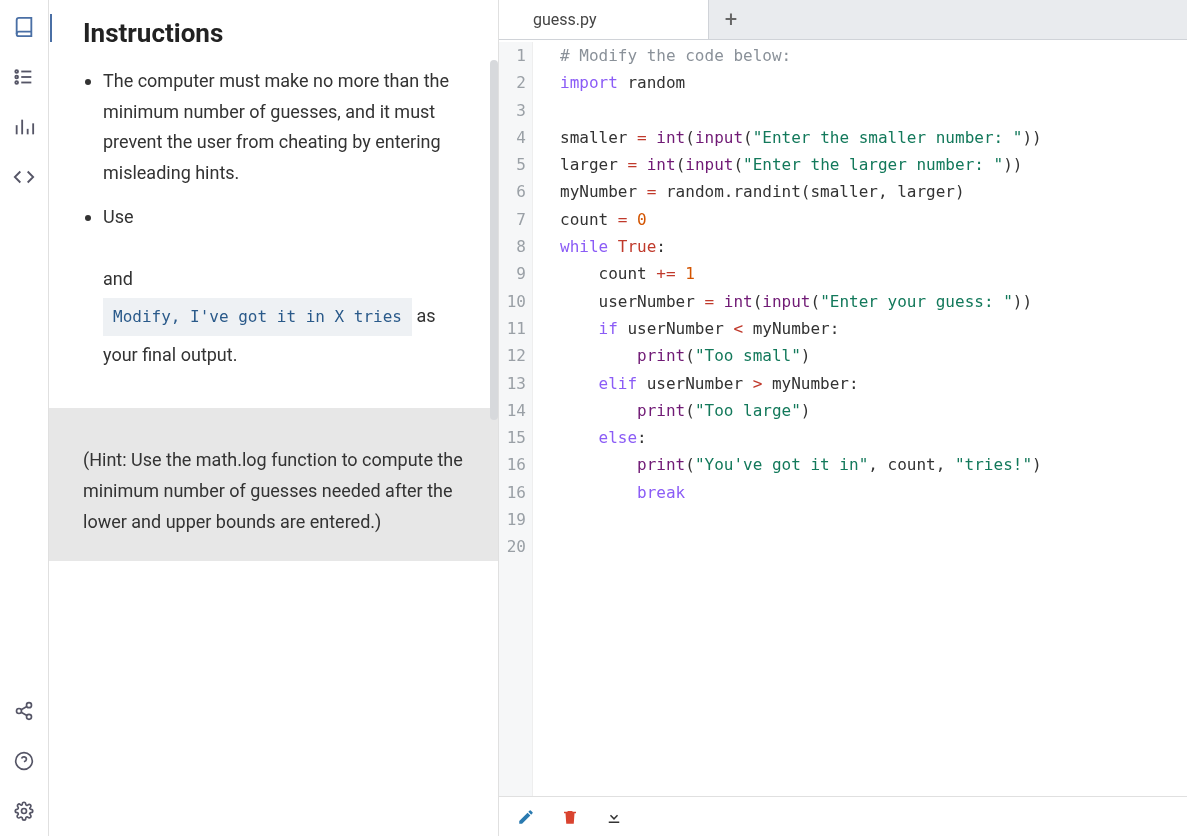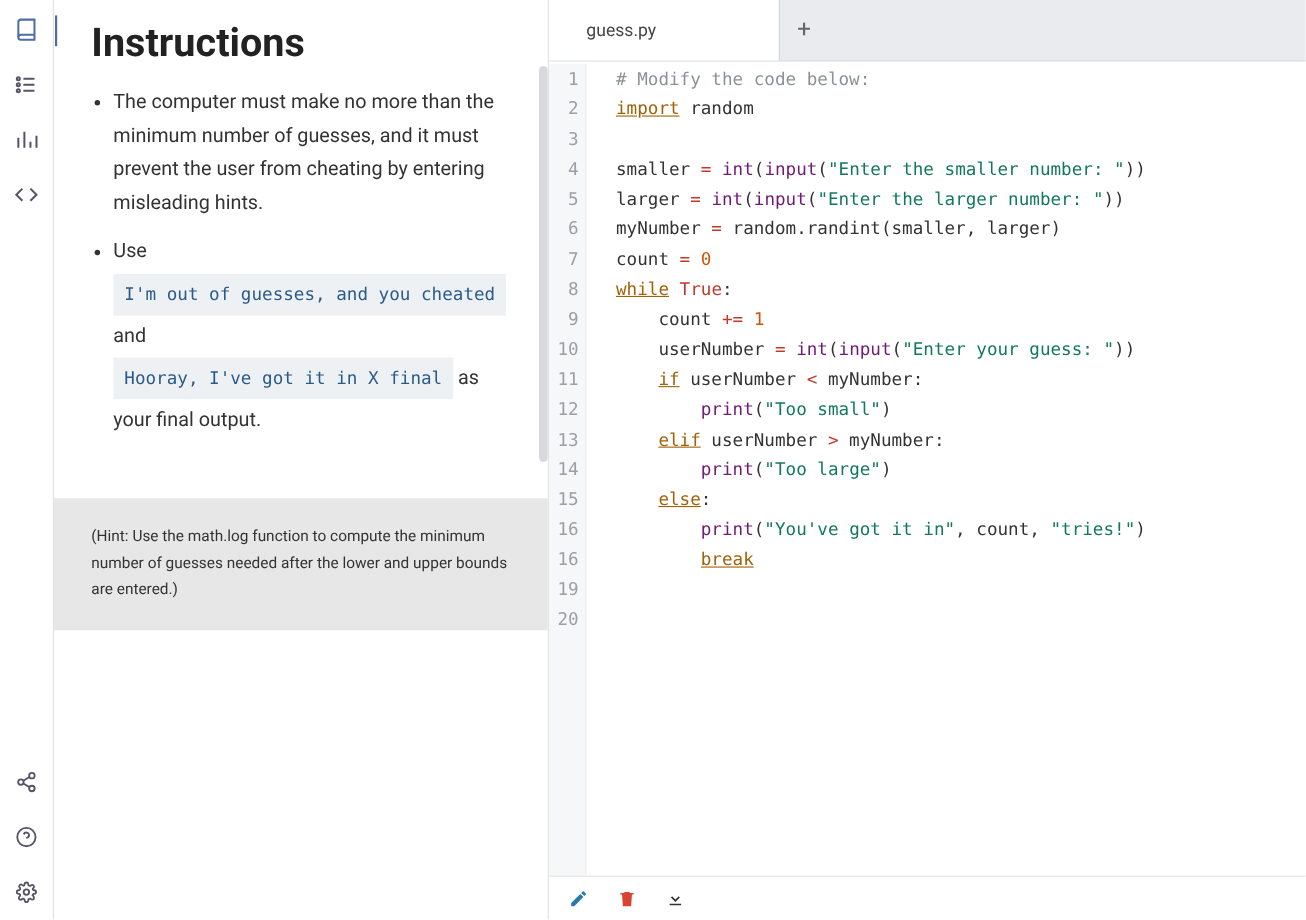--- a/index.html
+++ b/index.html
@@ -43,57 +43,57 @@
 .instructions-panel {
   width: 450px;
   border-right: 1px solid #e0e0e0;
   overflow-y: auto;
   position: relative;
 }
 .instructions-header {
   padding: 18px 30px 18px 34px;
 }
 .instructions-header h1 {
-  font-size: 36px;
+  font-size: 26px;
   font-weight: 700;
   color: #222;
 }
 .instructions-body {
   padding: 0 30px 20px 34px;
   font-size: 18px;
   line-height: 1.7;
   color: #333;
 }
 .instructions-body p { margin-bottom: 18px; }
-.instructions-body ul { padding-left: 20px; margin-bottom: 36px; }
+.instructions-body ul { padding-left: 20px; margin-bottom: 18px; }
 .instructions-body li { margin-bottom: 14px; }
 .code-inline {
   font-family: "Consolas", "Menlo", monospace;
   font-size: 16px;
   background: #eef1f4;
   padding: 6px 10px;
   display: inline-block;
   color: #2a5a8a;
   line-height: 1.6;
   margin: 4px 0;
 }
 .hint-box {
   background: #e7e7e7;
-  padding: 24px 30px 24px 34px;
-  font-size: 14px;
+  padding: 37px 30px 24px 34px;
+  font-size: 18px;
   line-height: 1.7;
 }
 .editor-panel {
   flex: 1;
   display: flex;
   flex-direction: column;
   min-width: 0;
 }
 .tabs-bar {
-  height: 56px;
+  height: 40px;
   background: #e9ebee;
   display: flex;
   align-items: stretch;
   border-bottom: 1px solid #d0d3d8;
 }
 .tab {
   background: #fff;
   border-right: 1px solid #d0d3d8;
   display: flex;
   align-items: center;
@@ -133,21 +133,21 @@
   border-right: 1px solid #eee;
 }
 .gutter div { height: 27.3px; }
 .code-lines {
   flex: 1;
   padding-left: 6px;
   white-space: pre;
 }
 .code-lines div { height: 27.3px; margin-left: 21px; }
 .tok-comment { color: #8a9199; }
-.tok-keyword { color: #a16207; text-decoration: underline; }
+.tok-keyword { color: #8b5cf6; }
 .tok-builtin { color: #701a75; }
 .tok-string  { color: #13795b; }
 .tok-number  { color: #d35400; }
 .tok-op      { color: #c0392b; }
 .tok-const   { color: #c0392b; }
 .editor-toolbar {
   height: 40px;
   border-top: 1px solid #e0e0e0;
   display: flex;
   align-items: center;
@@ -228,23 +228,23 @@
 <div class="instructions-panel">
   <div class="instr-scroll"></div>
   <div class="instructions-header">
     <h1>Instructions</h1>
   </div>
   <div class="instructions-body">
     <ul>
       <li>The computer must make no more than the minimum number of guesses, and it must prevent the user from cheating by entering misleading hints.</li>
       <li>
         <span>Use</span><br>
-        <span class="code-inline">I'm out of guesses, and you cheated</span><br>
+        <br>
         <span>and</span><br>
-        <span class="code-inline">Hooray, I've got it in X final</span><span> as your final output.</span>
+        <span class="code-inline">Modify, I've got it in X tries</span><span> as your final output.</span>
       </li>
     </ul>
   </div>
   <div class="hint-box">
     <span>(Hint: Use the math.log function to compute the minimum number of guesses needed after the lower and upper bounds are entered.)</span>
   </div>
 </div>
 
 <div class="editor-panel">
   <div class="tabs-bar">

